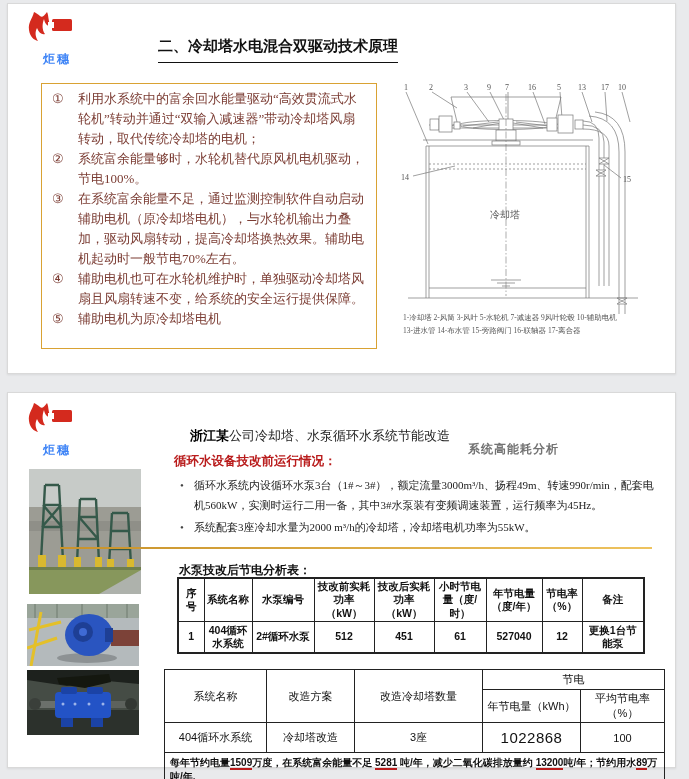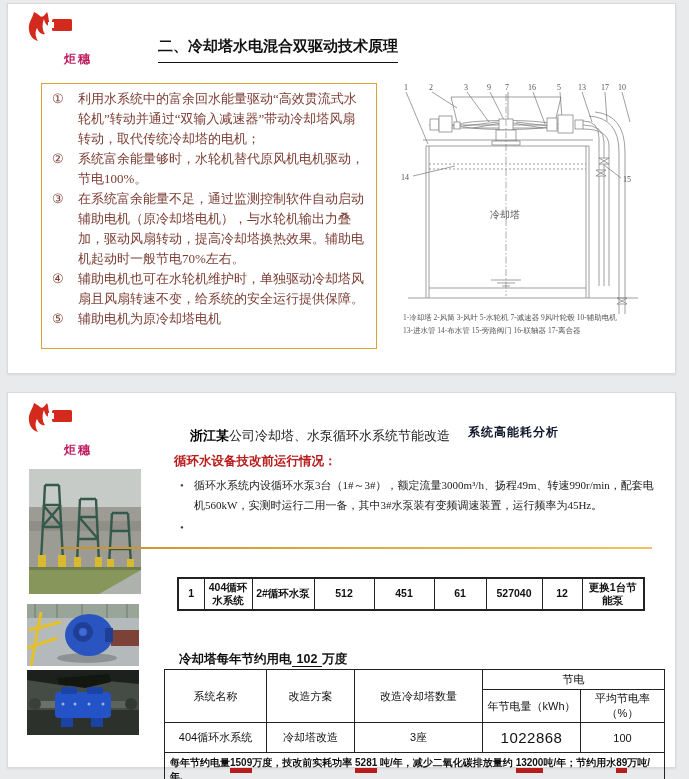--- a/index.html
+++ b/index.html
@@ -11,21 +11,21 @@
   }
   .slide{
     position:absolute;left:7px;width:669px;background:#ffffff;
     border:1px solid #d9d9d9;box-sizing:border-box;
     box-shadow:0 1px 2px rgba(0,0,0,0.08);
   }
   #slide1{top:3px;height:371px;}
   #slide2{top:392px;height:376px;}
 
   .logo{position:absolute;width:70px;}
-  .logo-text{font-size:12px;font-weight:bold;color:#be185d;letter-spacing:2px;margin-top:1px;margin-left:21px;text-align:right;}
+  .logo-text{font-size:12px;font-weight:bold;color:#3b82f6;letter-spacing:2px;margin-top:1px;margin-left:21px;}
 
   
   .s1-title{
     position:absolute;left:120px;top:33px;width:300px;text-align:center;
     font-family:"Liberation Serif","DejaVu Serif",serif;
     font-size:15px;font-weight:bold;color:#111;
   }
   .s1-title span{border-bottom:1.5px solid #111;padding-bottom:8px;}
   .principle-box{
     position:absolute;left:33px;top:79px;width:336px;height:266px;
@@ -41,22 +41,22 @@
   .diagram{position:absolute;left:385px;top:62px;}
   .diagram svg text{font-family:"Liberation Serif","DejaVu Serif",serif;fill:#555;}
 
   
   .s2-title{
     position:absolute;left:150px;top:10px;
     font-family:"Liberation Serif","DejaVu Serif",serif;
     font-size:14.5px;font-weight:bold;color:#e60000;letter-spacing:0.5px;
   }
   .s2-analysis{
-    position:absolute;left:460px;top:31px;
-    font-size:12px;font-weight:bold;color:#0f172a;letter-spacing:1px;
+    position:absolute;left:460px;top:48px;
+    font-size:12px;font-weight:bold;color:#737373;letter-spacing:1px;
   }
   .s2-subtitle{
     position:absolute;left:150px;top:34px;
     font-family:"Liberation Serif","DejaVu Serif",serif;
     font-size:13px;color:#222;margin-left:32px;
   }
   .s2-subtitle .b{font-weight:bold;color:#000;}
   .s2-section{
     position:absolute;left:166px;top:60px;
     font-size:12.5px;font-weight:bold;color:#b91c1c;
@@ -104,21 +104,21 @@
   .t2{border:1.5px solid #222;}
   .t2 th,.t2 td{border:1px solid #222;text-align:center;vertical-align:middle;padding:1px 3px;font-weight:normal;}
   .t2 .grp{height:17px;}
   .t2 .sub th{height:20px;}
   .t2 .data td{height:27px;}
   .t2 .big{font-size:15px;letter-spacing:0.5px;}
   .t2 .footer-cell{
     height:36px;text-align:left;font-size:10px;padding:3px 5px 14px 5px;vertical-align:top;
     font-weight:600;
   }
-  .t2 .footer-cell .u{border-bottom:5px solid #b91c1c;margin-top:48px;}
+  .t2 .footer-cell .u{border-bottom:2px solid #b91c1c;margin-top:48px;}
 </style>
 </head>
 <body>
 
 <div class="slide" id="slide1">
 
   <div class="logo" style="left:14px;top:6px;">
     <svg width="58" height="36" viewBox="0 0 58 36">
       <path d="M12,2 C10,10 6,12 7,20 C8,27 12,30 16,31 C13,26 13,22 15,18 C17,23 20,25 23,24 C20,20 20,14 22,9 C23,15 27,17 29,16 C26,12 27,6 25,2 C22,6 20,8 18,6 C16,4 14,3 12,2 Z" fill="#d42a1e"></path>
       <rect x="30" y="9" width="20" height="12" rx="1.5" fill="#d42a1e"></rect>
@@ -249,20 +249,21 @@
   </div>
   <div class="s2-section">循环水设备技改前运行情况：</div>
 
   <div class="bullets">
     <div class="bullet">
       <span class="dot">•</span>
       <span>循环水系统内设循环水泵3台（1#～3#），额定流量3000m³/h、扬程49m、转速990r/min，配套电机560kW，实测时运行二用一备，其中3#水泵装有变频调速装置，运行频率为45Hz。</span>
     </div>
     <div class="bullet">
       <span class="dot">•</span>
+      <span>系统配套3座冷却水量为2000 m³/h的冷却塔，冷却塔电机功率为55kW。</span>
     </div>
   </div>
 
   <div class="gold-line"></div>
 
   <div class="photo" id="photo1">
     <svg width="112" height="125" viewBox="0 0 112 125">
       <rect width="112" height="60" fill="#c7cbc8"></rect>
       <rect y="38" width="112" height="62" fill="#9c9c94"></rect>
       <rect y="52" width="112" height="10" fill="#8f8f88"></rect>
@@ -325,51 +326,60 @@
       <rect x="64" y="48" width="12" height="9" fill="#1b43a6"></rect>
       <g fill="#9db4ea">
           <circle cx="36" cy="34" r="1.5"></circle>
           <circle cx="48" cy="34" r="1.5"></circle>
           <circle cx="62" cy="34" r="1.5"></circle>
           <circle cx="76" cy="34" r="1.5"></circle>
         </g>
     </svg>
   </div>
 
+  <div class="t1-caption">水泵技改后节电分析表：</div>
 
   <table class="t1">
     <colgroup>
       <col style="width:26px">
         <col style="width:48px">
         <col style="width:62px">
       <col style="width:60px">
         <col style="width:60px">
         <col style="width:52px">
       <col style="width:56px">
         <col style="width:40px">
         <col style="width:62px">
     </colgroup>
     <tbody>
+        <tr>
+      <th>序号</th>
+      <th>系统名称</th>
+      <th>水泵编号</th>
+      <th>技改前实耗功率（kW）</th>
+      <th>技改后实耗功率（kW）</th>
+      <th>小时节电量（度/时）</th>
+      <th>年节电量（度/年）</th>
+      <th>节电率（%）</th>
+      <th>备注</th>
+    </tr>
     <tr>
       <td>1</td>
       <td>404循环水系统</td>
       <td>2#循环水泵</td>
       <td>512</td>
       <td>451</td>
       <td>61</td>
       <td>527040</td>
       <td>12</td>
       <td>更换1台节能泵</td>
     </tr>
   </tbody>
     </table>
 
-  <div class="savings-note">
-    <span>冷却塔每年节约用电</span><span class="u">102</span><span>万度</span>
-  </div>
 
   <table class="t2">
     <colgroup>
       <col style="width:102px">
         <col style="width:88px">
         <col style="width:128px">
       <col style="width:98px">
         <col style="width:84px">
     </colgroup>
     <tbody>
@@ -385,19 +395,19 @@
     </tr>
     <tr class="data">
       <td>404循环水系统</td>
       <td>冷却塔改造</td>
       <td>3座</td>
       <td class="big">1022868</td>
       <td>100</td>
     </tr>
     <tr>
       <td colspan="5" class="footer-cell">
-        <span>每年节约电量</span><span class="u">1509</span><span>万度，技改前实耗功率 </span><span class="u">5281</span><span> 吨/年，减少二氧化碳排放量约 </span><span class="u">13200</span><span>吨/年；节约用水</span><span class="u">89</span><span>万吨/年.</span>
+        <span>每年节约电量</span><span class="u">1509</span><span>万度，在系统富余能量不足 </span><span class="u">5281</span><span> 吨/年，减少二氧化碳排放量约 </span><span class="u">13200</span><span>吨/年；节约用水</span><span class="u">89</span><span>万吨/年.</span>
       </td>
     </tr>
   </tbody>
     </table>
 
 </div>
 
 </body></html>

